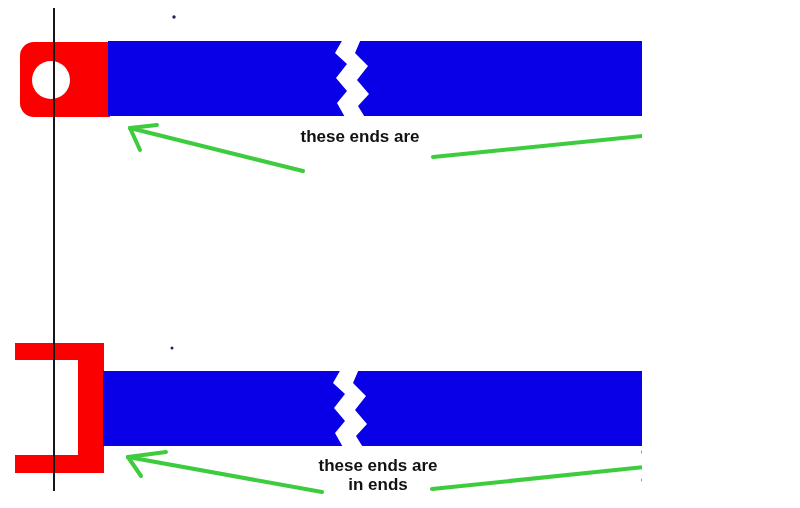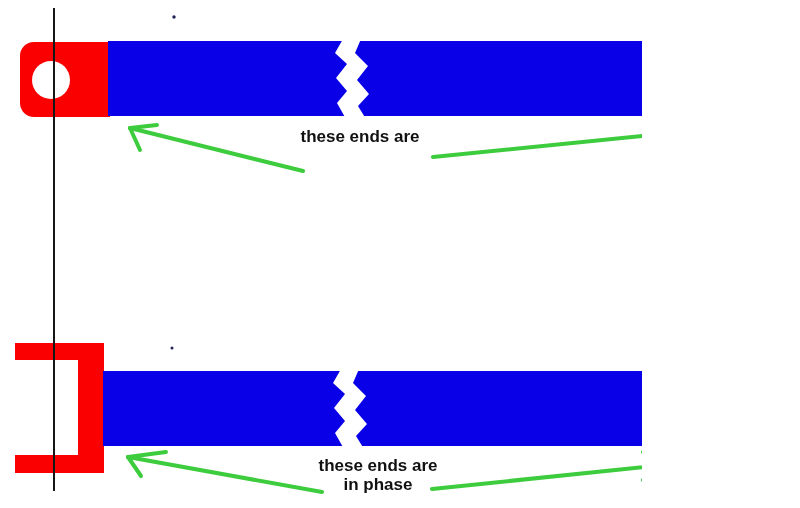--- a/index.html
+++ b/index.html
@@ -62,21 +62,21 @@
 
   <div class="red bl-arm-top"></div>
   <div class="red bl-arm-bot"></div>
   <div class="red bl-bar"></div>
   <div class="shaft shaft-bottom"></div>
   <div class="red br-bar"></div>
   <div class="red br-arm-top"></div>
   <div class="red br-arm-bot"></div>
   <div class="caption caption-bottom">
     <span>these ends are</span>
-    <span>in phase</span>
+    <span>in ends</span>
   </div>
 
   <svg class="overlay" viewBox="0 0 800 508">
     <polygon class="break" points="343,39 335,53 347,64 336,78 347,91 337,103 346,119 366,119 358,106 369,94 357,80 368,66 355,53 361,39"></polygon>
     <polygon class="break" points="341,369 333,383 345,394 334,408 345,421 335,433 344,449 364,449 356,436 367,424 355,410 366,396 353,383 359,369"></polygon>
 
     <line class="refline-left" x1="54" y1="8" x2="54" y2="491"></line>
     <line class="refline-right" x1="759" y1="3" x2="759" y2="501"></line>
 
     <g class="arrow">

